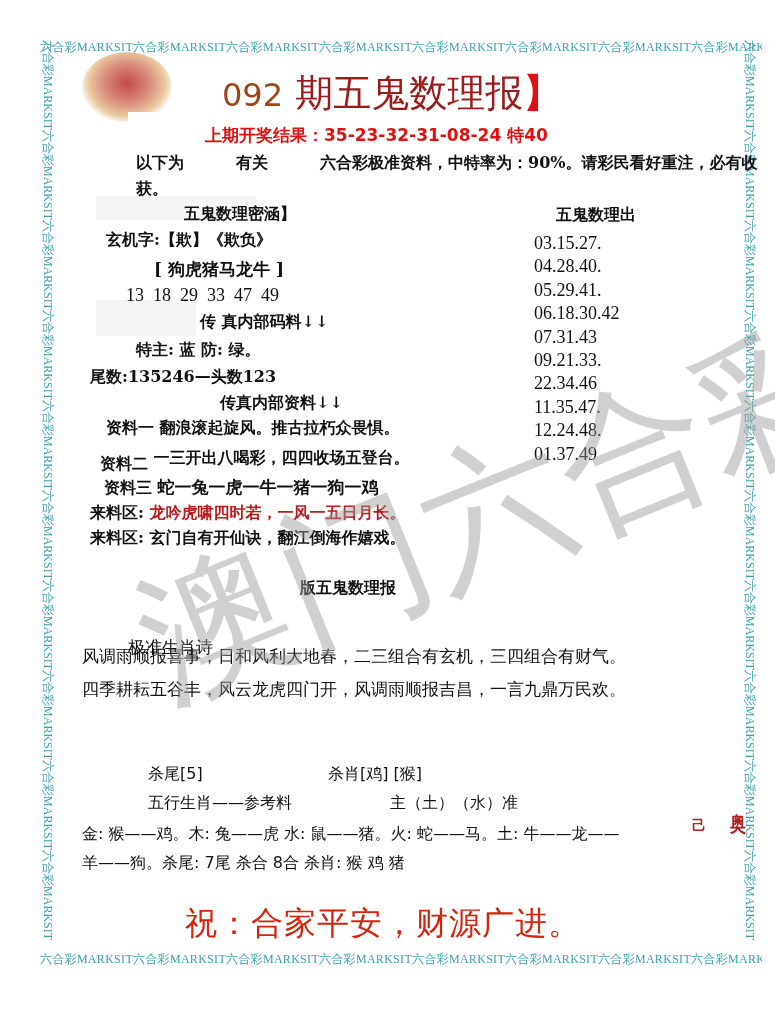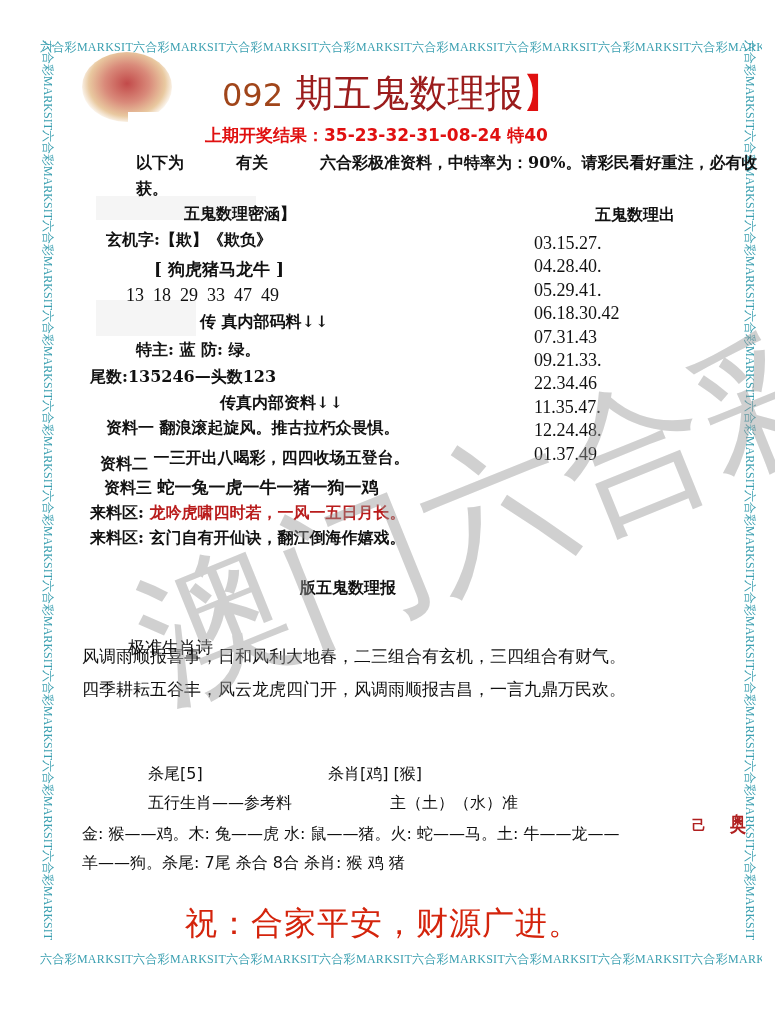--- a/index.html
+++ b/index.html
@@ -38,21 +38,21 @@
   .result-line { position:absolute; left:205px; top:124px; color:#e01010;
     font-family:"DejaVu Sans", sans-serif; font-weight:bold; font-size:17px; white-space:nowrap; }
 
   .intro { position:absolute; left:88px; top:150px; width:650px; font-size:16px; line-height:26px; font-weight:bold;margin-left:48px; }
   .intro .gap { display:inline-block; width:52px; }
 
   .left-col { position:absolute; left:96px; top:200px; width:420px; font-weight:bold; font-size:16px; }
   .left-col .ln { position:absolute; white-space:nowrap; }
 
   .right-col { position:absolute; left:534px; top:202px; width:180px; }
-  .right-col .hd { font-weight:bold; font-size:16px; margin-left:22px; height:30px; line-height:26px;text-align:center; }
+  .right-col .hd { font-weight:bold; font-size:16px; margin-left:22px; height:30px; line-height:26px; }
   .right-col .num { font-family:"Liberation Serif", serif; font-size:18px; line-height:23.4px; }
 
   .red-mark { color:#d22; }
 
   .small-title { position:absolute; left:300px; top:578px; font-size:16px; font-weight:bold; }
 
   .poem-title { position:absolute; left:128px; top:636px; font-family:"DejaVu Sans", sans-serif; font-size:17px;text-align:right; }
   .poem { position:absolute; left:82px; top:640px; font-family:"DejaVu Sans", sans-serif; font-size:17px; line-height:33px; white-space:nowrap; }
 
   .kills { position:absolute; font-family:"DejaVu Sans", sans-serif; font-size:16px; white-space:nowrap; }

